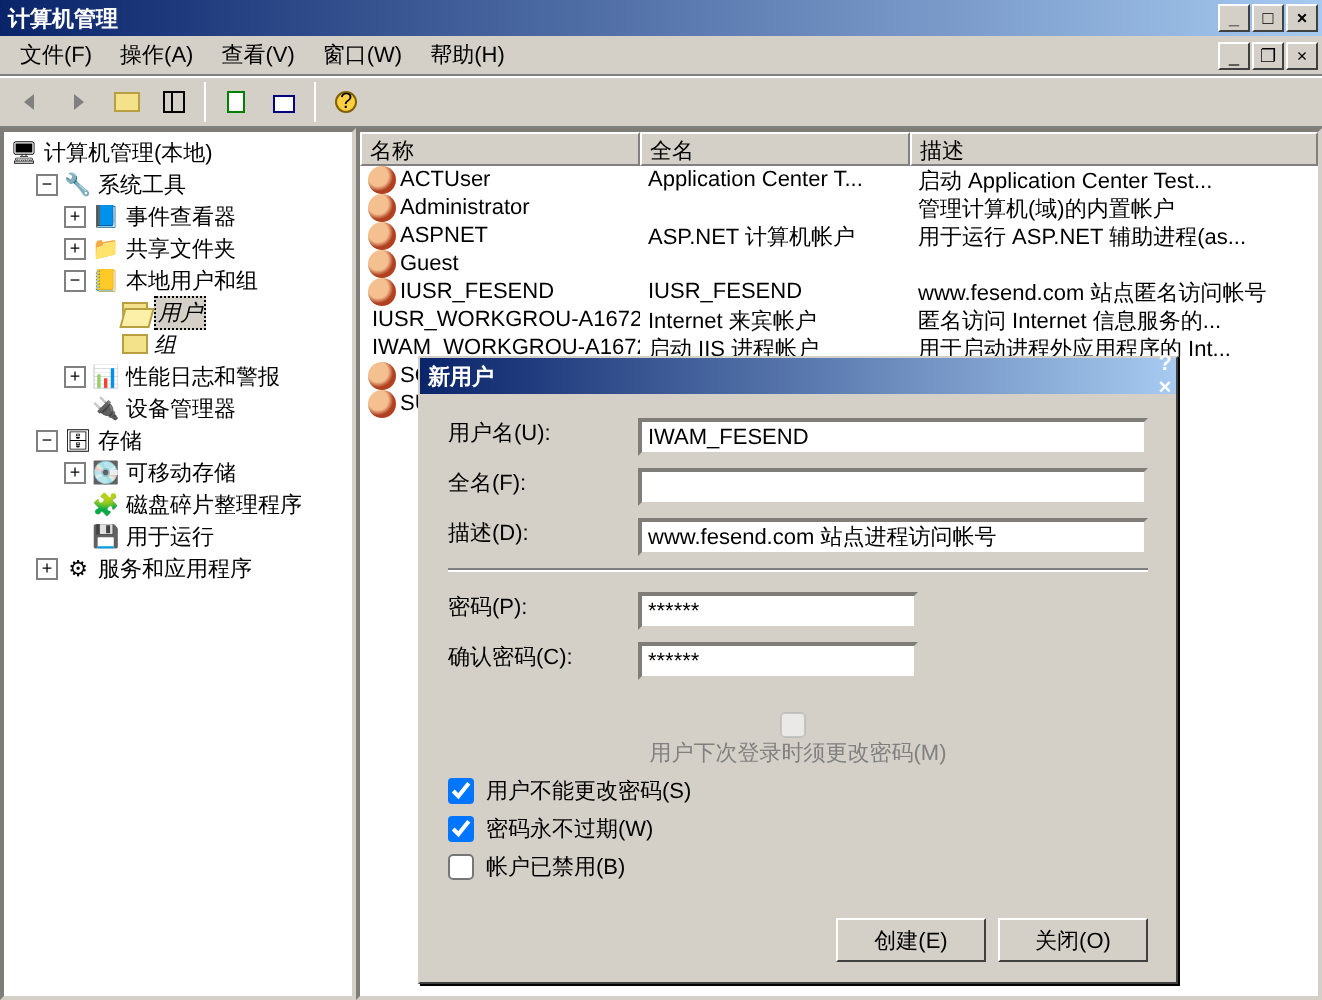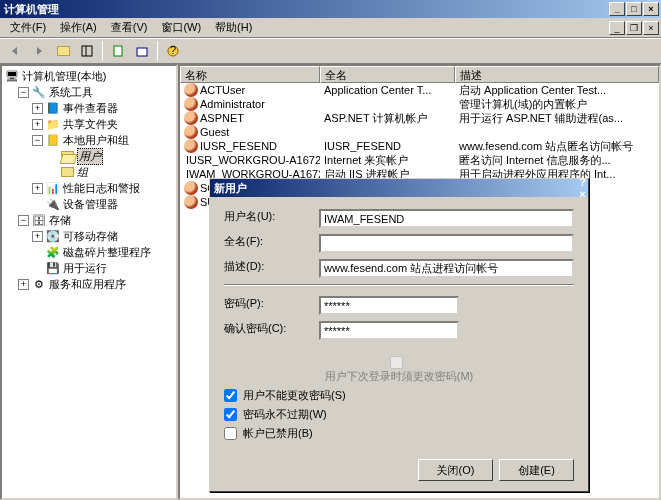--- a/index.html
+++ b/index.html
@@ -322,17 +322,17 @@
     </div>
     <div class="chk">
       <input type="checkbox" checked="" style="">
       <span>密码永不过期(W)</span>
     </div>
     <div class="chk">
       <input type="checkbox" style="">
       <span>帐户已禁用(B)</span>
     </div>
     <div class="dbuttons">
+      <button>创建(E)</button>
       <button>关闭(O)</button>
-      <button>创建(E)</button>
     </div>
   </div>
 </div>
 
 </body></html>

